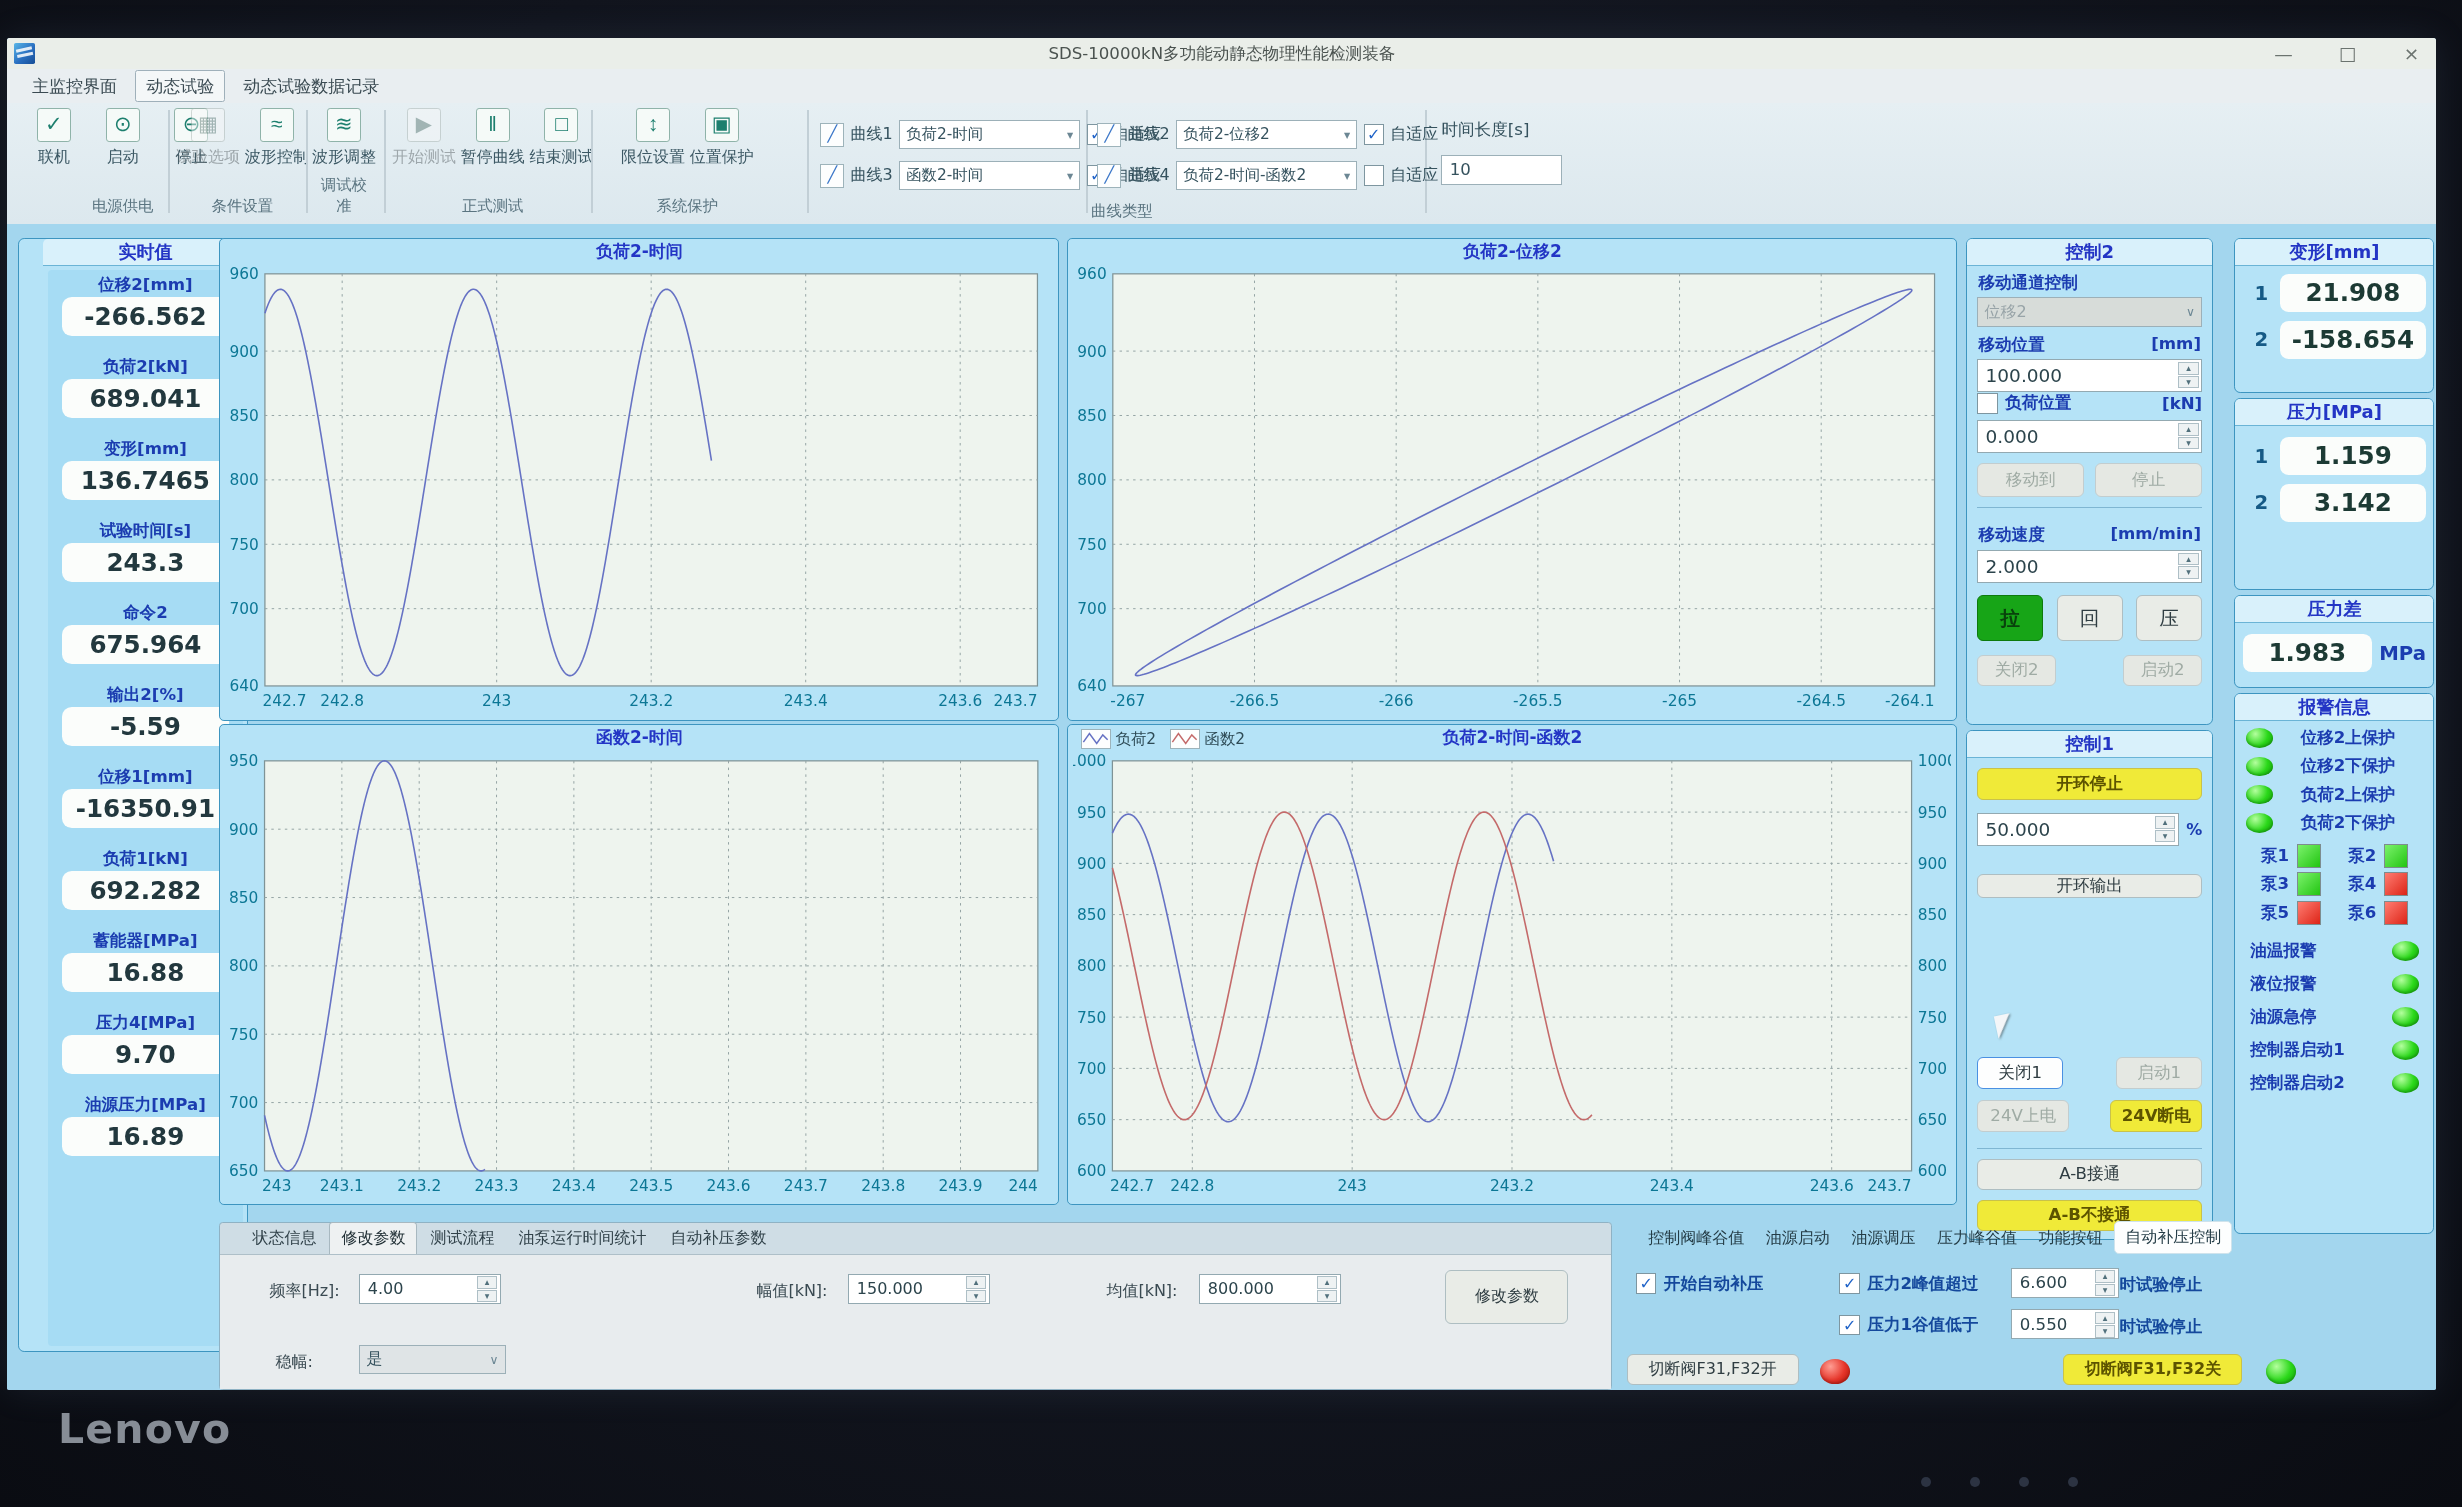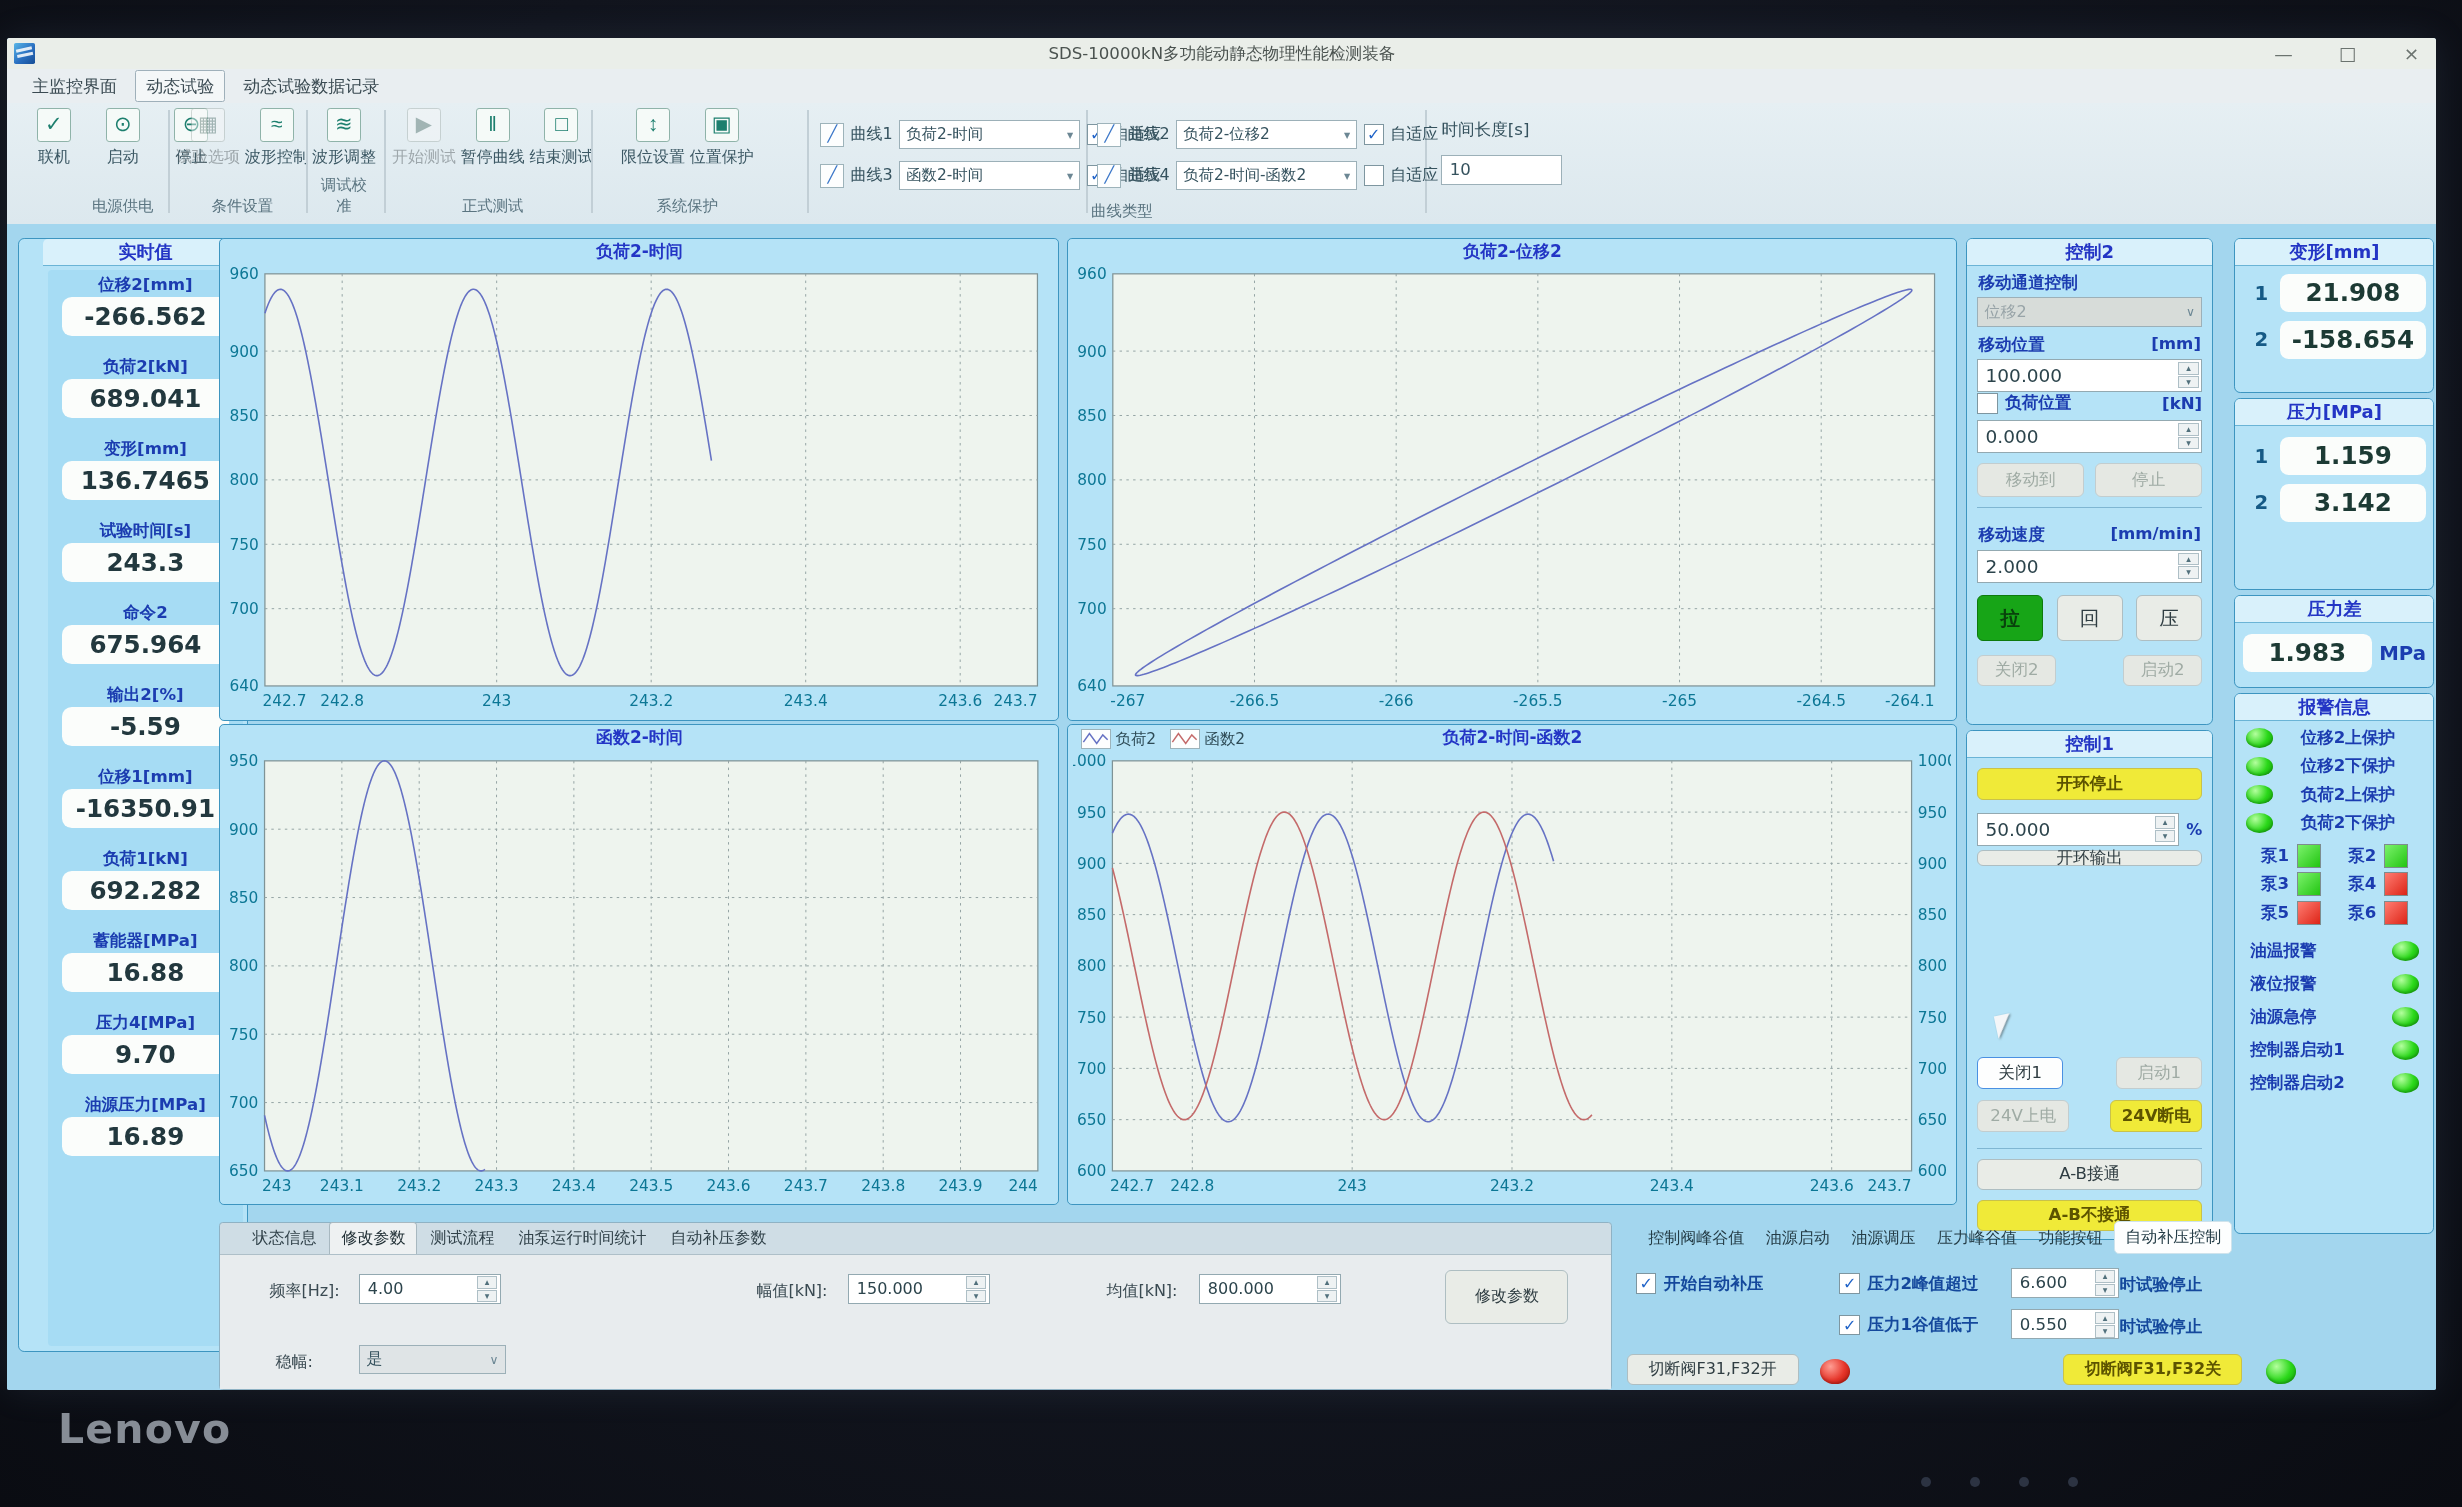--- a/index.html
+++ b/index.html
@@ -512,21 +512,21 @@
       <div style="display:flex;align-items:center;gap:7.4px;margin-top:13.5px;">
         <div class="spin-input" style="flex:1;">
           <span>50.000</span>
           <span class="spin">
               <span>▴</span>
               <span>▾</span>
             </span>
         </div>
         <span style="font-size:16px;color:#1b3cb0;font-weight:bold;">%</span>
       </div>
-      <button class="btn" style="height:16px;margin-top:4px;font-family:Liberation Serif, serif;">开环输出</button>
+      <button class="btn" style="height:24px;margin-top:28px;font-family:Liberation Serif, serif;">开环输出</button>
       <div style="flex:1;"></div>
       <div style="display:flex;justify-content:space-between;">
         <button class="btn focus" style="width:86px;height:32px;">关闭1</button>
         <button class="btn disabled" style="width:86px;height:32px;">启动1</button>
       </div>
       <div style="display:flex;justify-content:space-between;margin-top:11px;">
         <button class="btn disabled" style="width:92px;height:32px;">24V上电</button>
         <button class="btn yellow" style="width:92px;height:32px;">24V断电</button>
       </div>
       <div class="divider" style="margin-top:16px;"></div>

